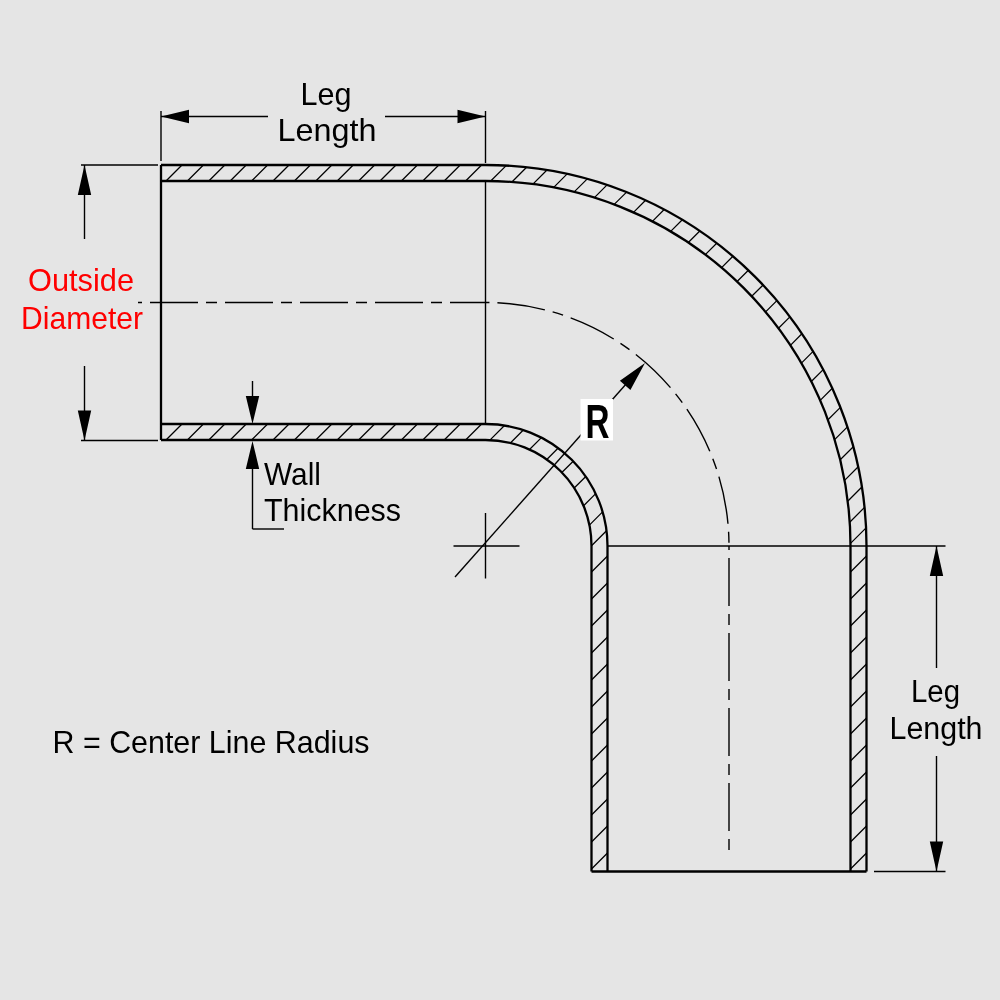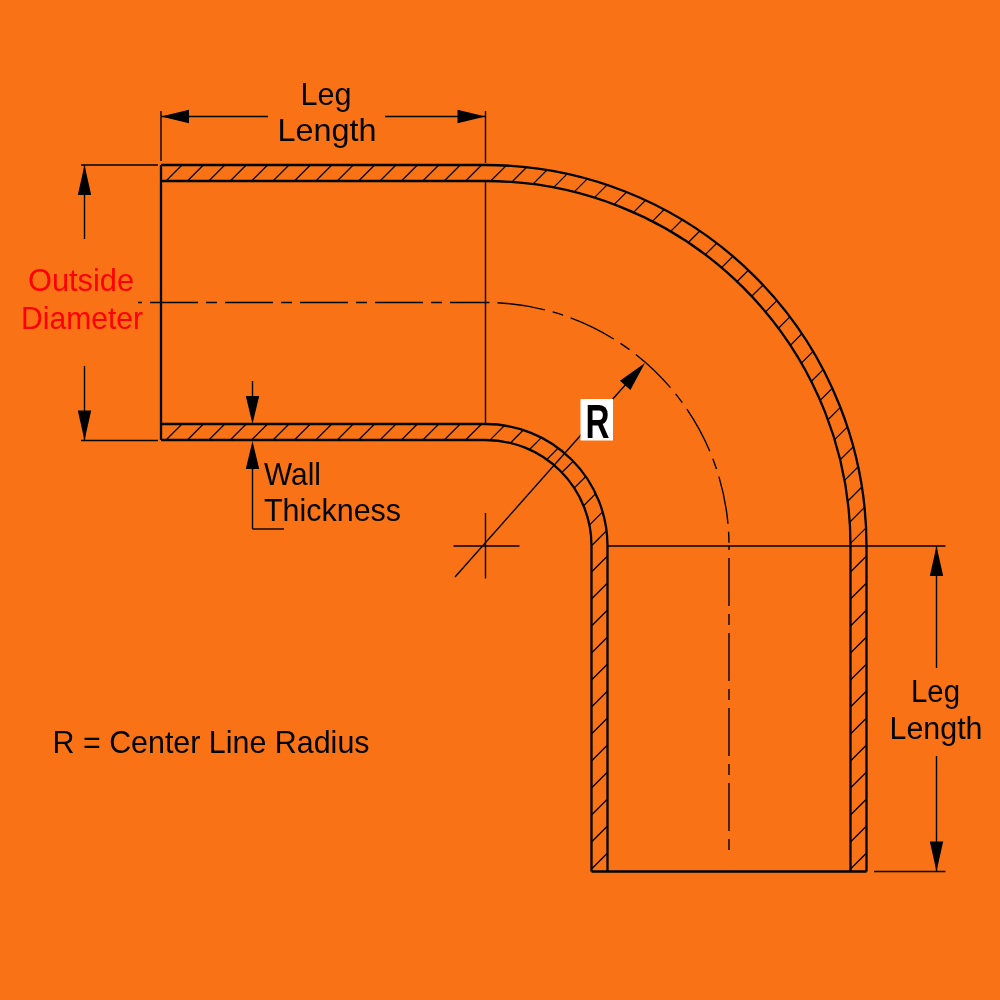--- a/index.html
+++ b/index.html
@@ -1,16 +1,16 @@
 <!DOCTYPE html>
 <html><head>
 <meta charset="utf-8">
 <style>
   html,body{margin:0;padding:0;background:#ffffff;}
-  .stage{position:relative;width:1000px;height:1000px;background:#f97316;overflow:hidden;will-change:transform;}
+  .stage{position:relative;width:1000px;height:1000px;background:#e5e5e5;overflow:hidden;will-change:transform;}
   svg{display:block;}
   text{font-family:"Liberation Sans","DejaVu Sans",sans-serif;}
   .dim-label{font-size:32px;}
   .dim-label-sm{font-size:31px;}
   .callout-label{font-size:30.5px;}
   .legend{font-size:32px;}
   .radius-sym{font-size:48.5px;font-weight:bold;}
 </style>
 </head>
 <body>

